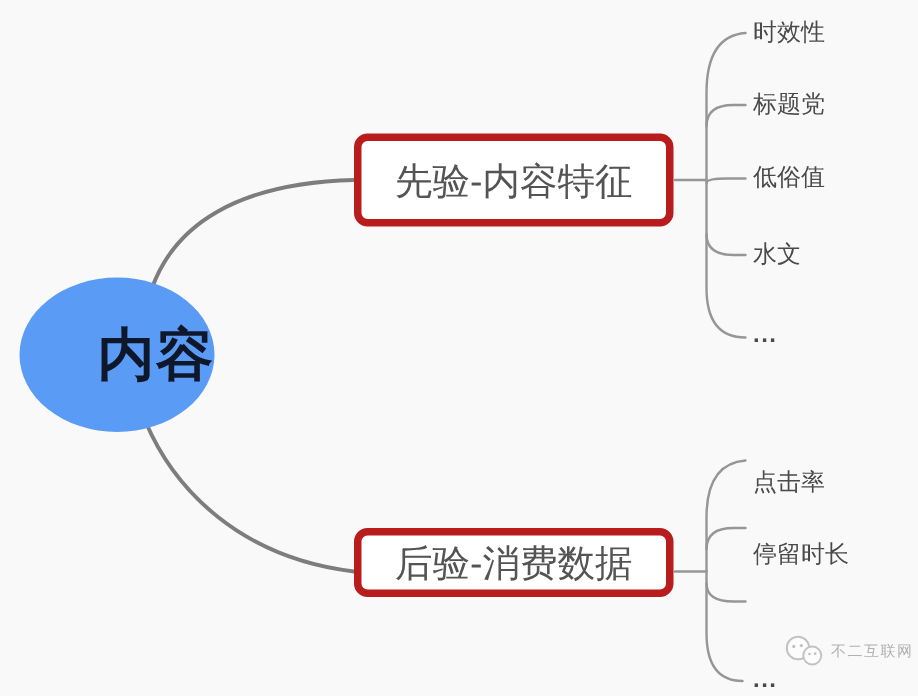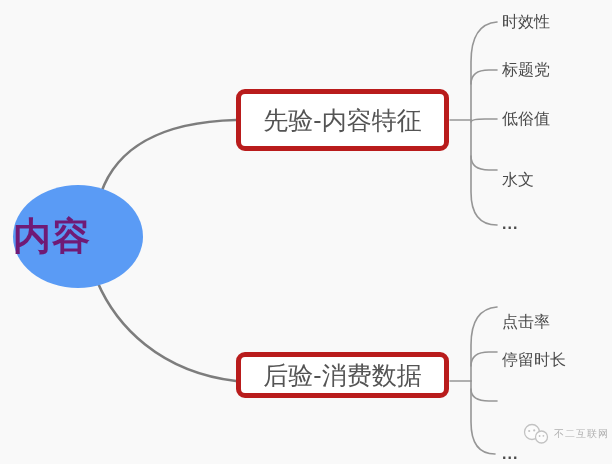--- a/index.html
+++ b/index.html
@@ -24,22 +24,22 @@
   .root-node {
     position: absolute;
     left: 13px;
     top: 185px;
     width: 130px;
     height: 103px;
     background: #5a9bf5;
     border-radius: 50%;
     display: flex;
     align-items: center;
-    justify-content: flex-start;
-    color: #701a75;
+    justify-content: flex-end;
+    color: #0f172a;
     font-size: 38px;
     font-weight: bold;
     letter-spacing: 1px;
     cursor: pointer;
   }
   .branch-node {
     position: absolute;
     left: 236px;
     width: 213px;
     background: #ffffff;
@@ -113,25 +113,25 @@
   <div class="root-node">
     <span>内容</span>
   </div>
 
   <div class="branch-node top">先验-内容特征</div>
   <div class="branch-node bottom">后验-消费数据</div>
 
   <div class="leaf" style="top:22px">时效性</div>
   <div class="leaf" style="top:70px">标题党</div>
   <div class="leaf" style="top:119px">低俗值</div>
-  <div class="leaf" style="top:180px">水文</div>
+  <div class="leaf" style="top:170px">水文</div>
   <div class="leaf dots" style="top:224px">...</div>
 
   <div class="leaf" style="top:322px">点击率</div>
-  <div class="leaf" style="top:360px">停留时长</div>
+  <div class="leaf" style="top:370px">停留时长</div>
   <div class="leaf dots" style="top:454px">...</div>
 
   <div class="watermark">
     <svg width="27" height="24" viewBox="0 0 27 24">
       <circle cx="10" cy="10" r="7.5" fill="#fdfdfd" stroke="#bdbdbd" stroke-width="1.3"></circle>
       <circle cx="19.5" cy="15" r="6" fill="#fdfdfd" stroke="#bdbdbd" stroke-width="1.3"></circle>
       <circle cx="7.2" cy="9" r="1.1" fill="#bdbdbd"></circle>
       <circle cx="12.2" cy="8.4" r="1.1" fill="#bdbdbd"></circle>
       <circle cx="17.6" cy="14" r="0.9" fill="#bdbdbd"></circle>
       <circle cx="21.4" cy="13.8" r="0.9" fill="#bdbdbd"></circle>

